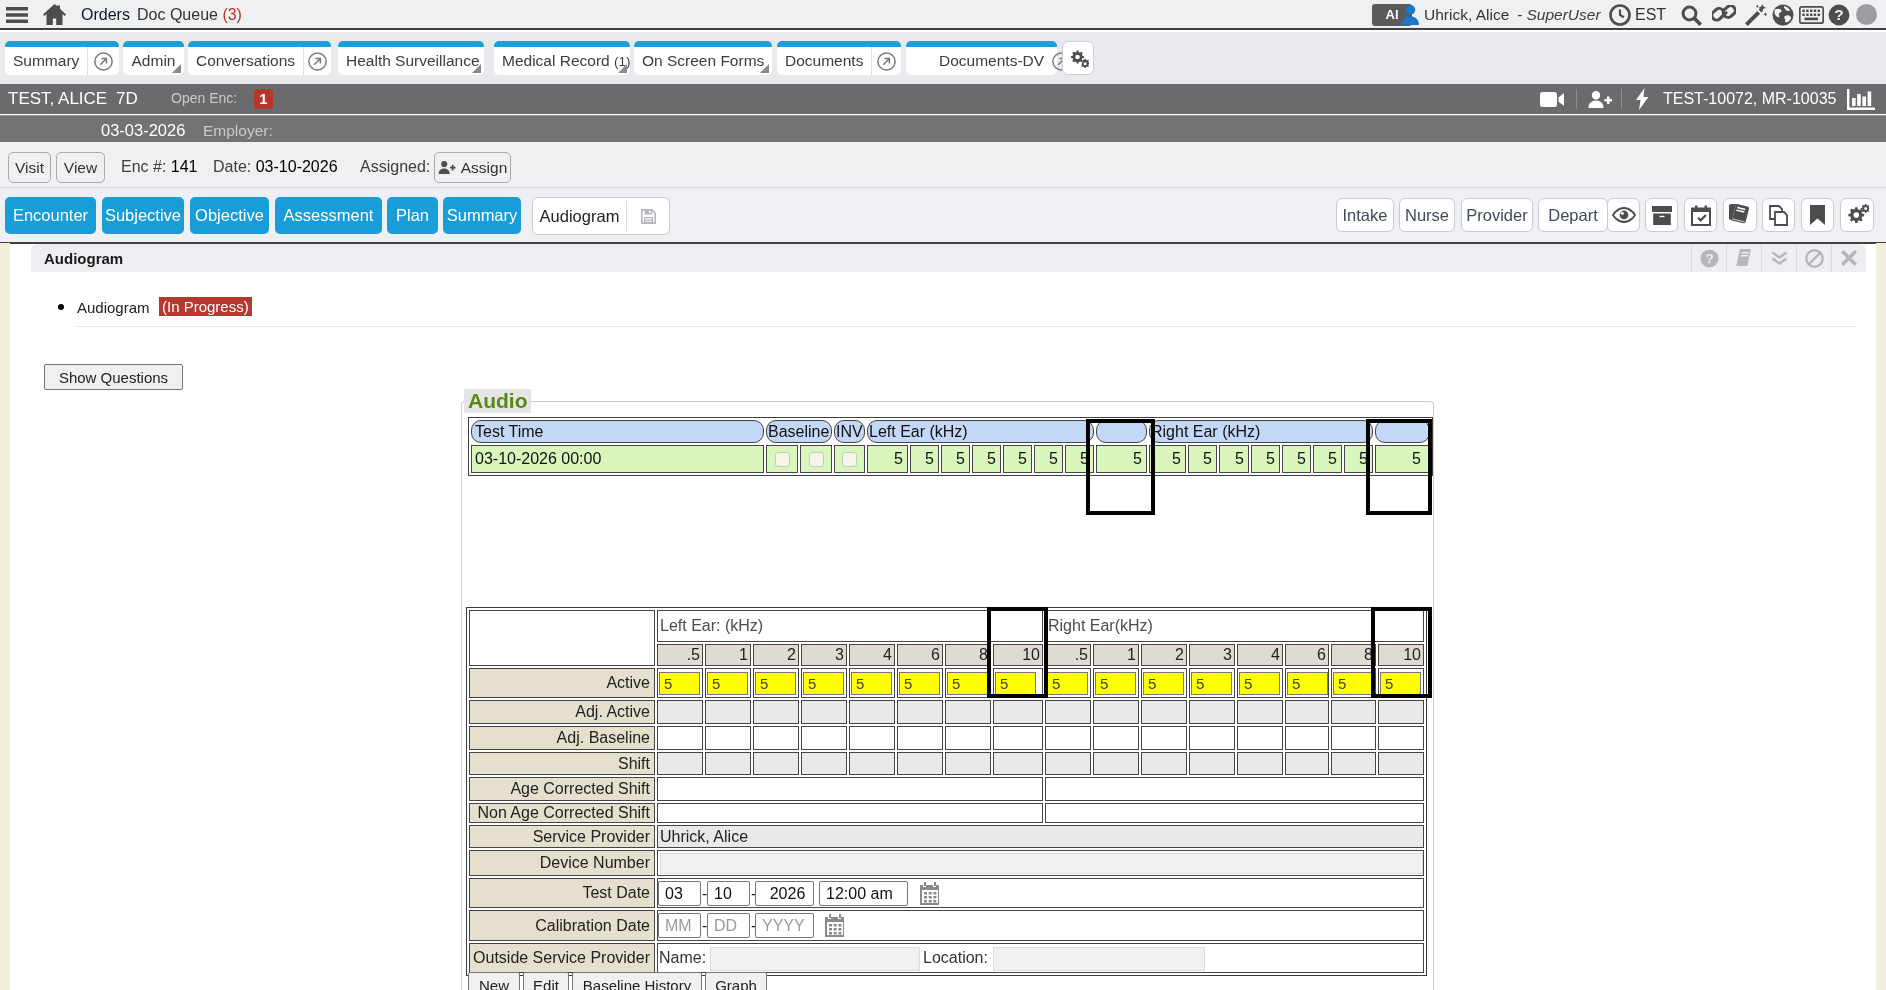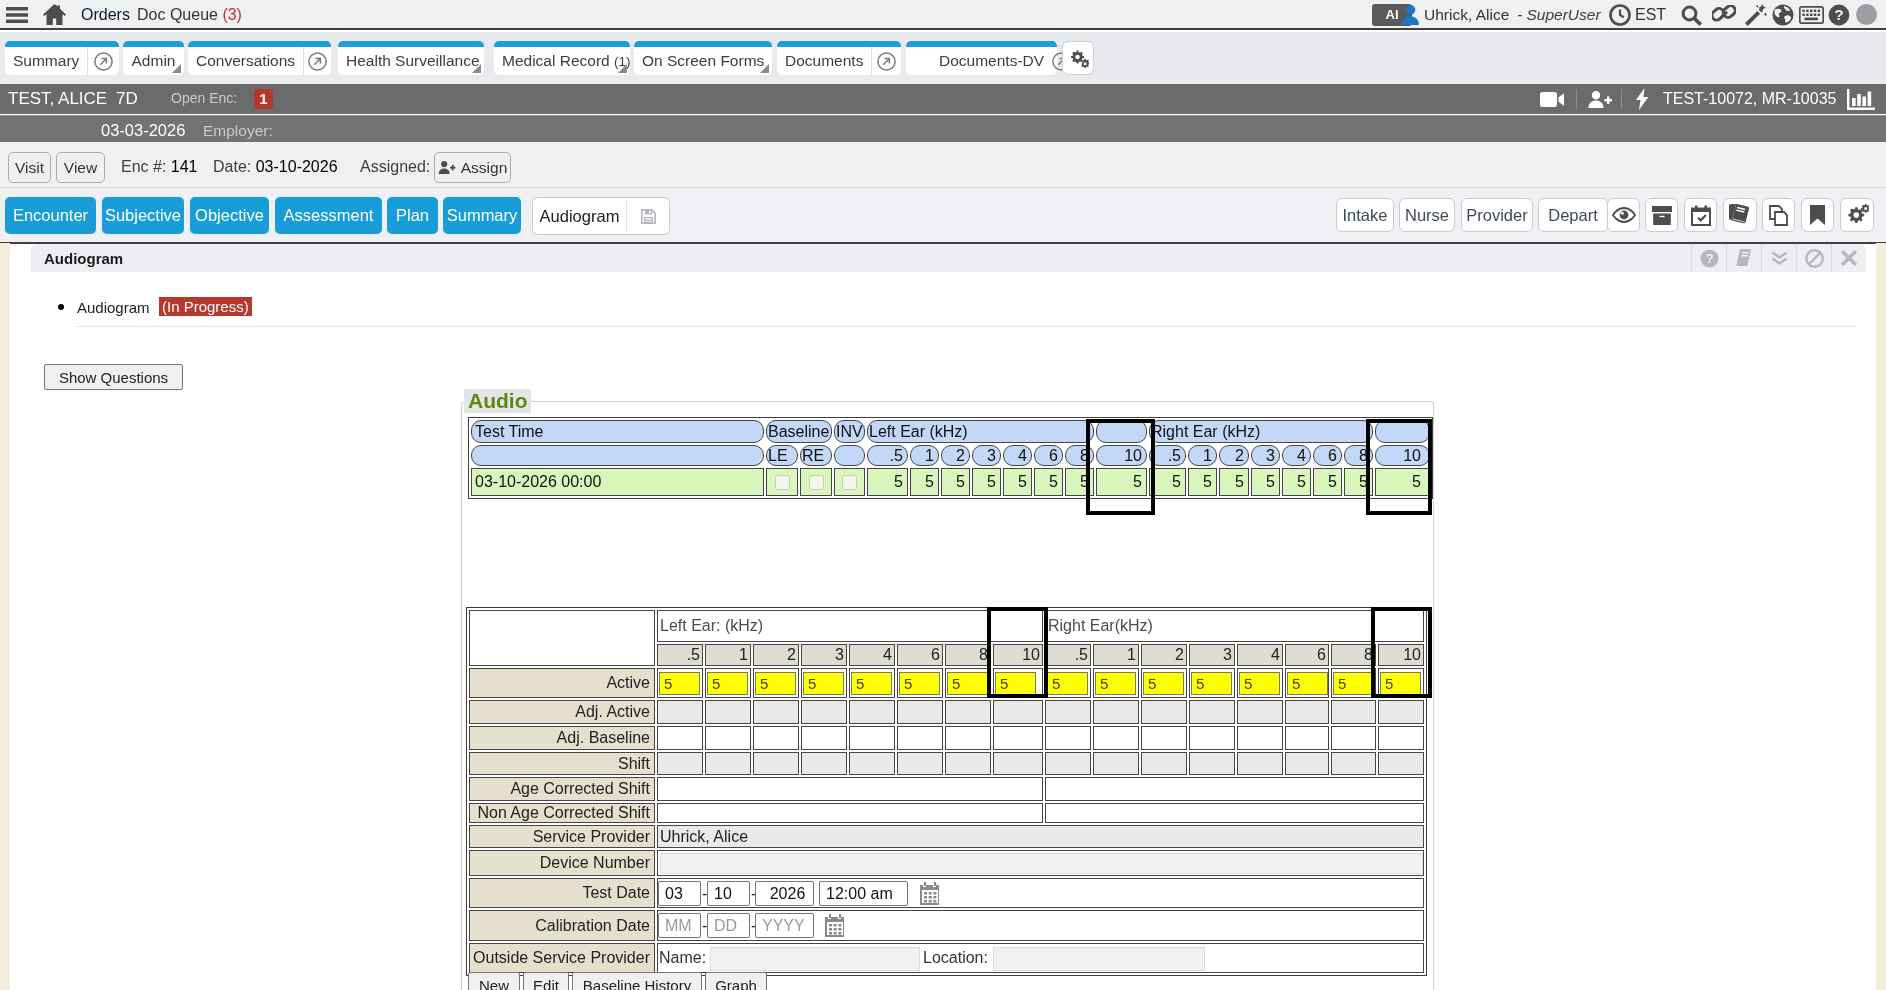--- a/index.html
+++ b/index.html
@@ -406,42 +406,20 @@
 <tbody>
       <tr style="height:23px">
  <td class="b tt">Test Time</td>
  <td class="b" colspan="2">Baseline</td>
  <td class="b">INV</td>
  <td class="b" colspan="7">Left Ear (kHz)</td>
  <td class="b"></td>
  <td class="b" colspan="7">Right Ear (kHz)</td>
  <td class="b"></td>
 </tr>
-<tr style="height:21px">
- <td class="b"></td>
- <td class="b">LE</td>
- <td class="b">RE</td>
- <td class="b"></td>
- <td class="b num">.5</td>
- <td class="b num">1</td>
- <td class="b num">2</td>
- <td class="b num">3</td>
- <td class="b num">4</td>
- <td class="b num">6</td>
- <td class="b num">8</td>
- <td class="b num">10</td>
- <td class="b num">.5</td>
- <td class="b num">1</td>
- <td class="b num">2</td>
- <td class="b num">3</td>
- <td class="b num">4</td>
- <td class="b num">6</td>
- <td class="b num">8</td>
- <td class="b num" style="padding-right:8px">10</td>
-</tr>
 <tr style="height:28px">
  <td class="g tt">03-10-2026 00:00</td>
  <td class="g" style="text-align:center"><span class="cb"></span></td>
  <td class="g" style="text-align:center"><span class="cb"></span></td>
  <td class="g" style="text-align:center"><span class="cb"></span></td>
  <td class="g num">5</td>
         <td class="g num">5</td>
         <td class="g num">5</td>
         <td class="g num">5</td>
  <td class="g num">5</td>

